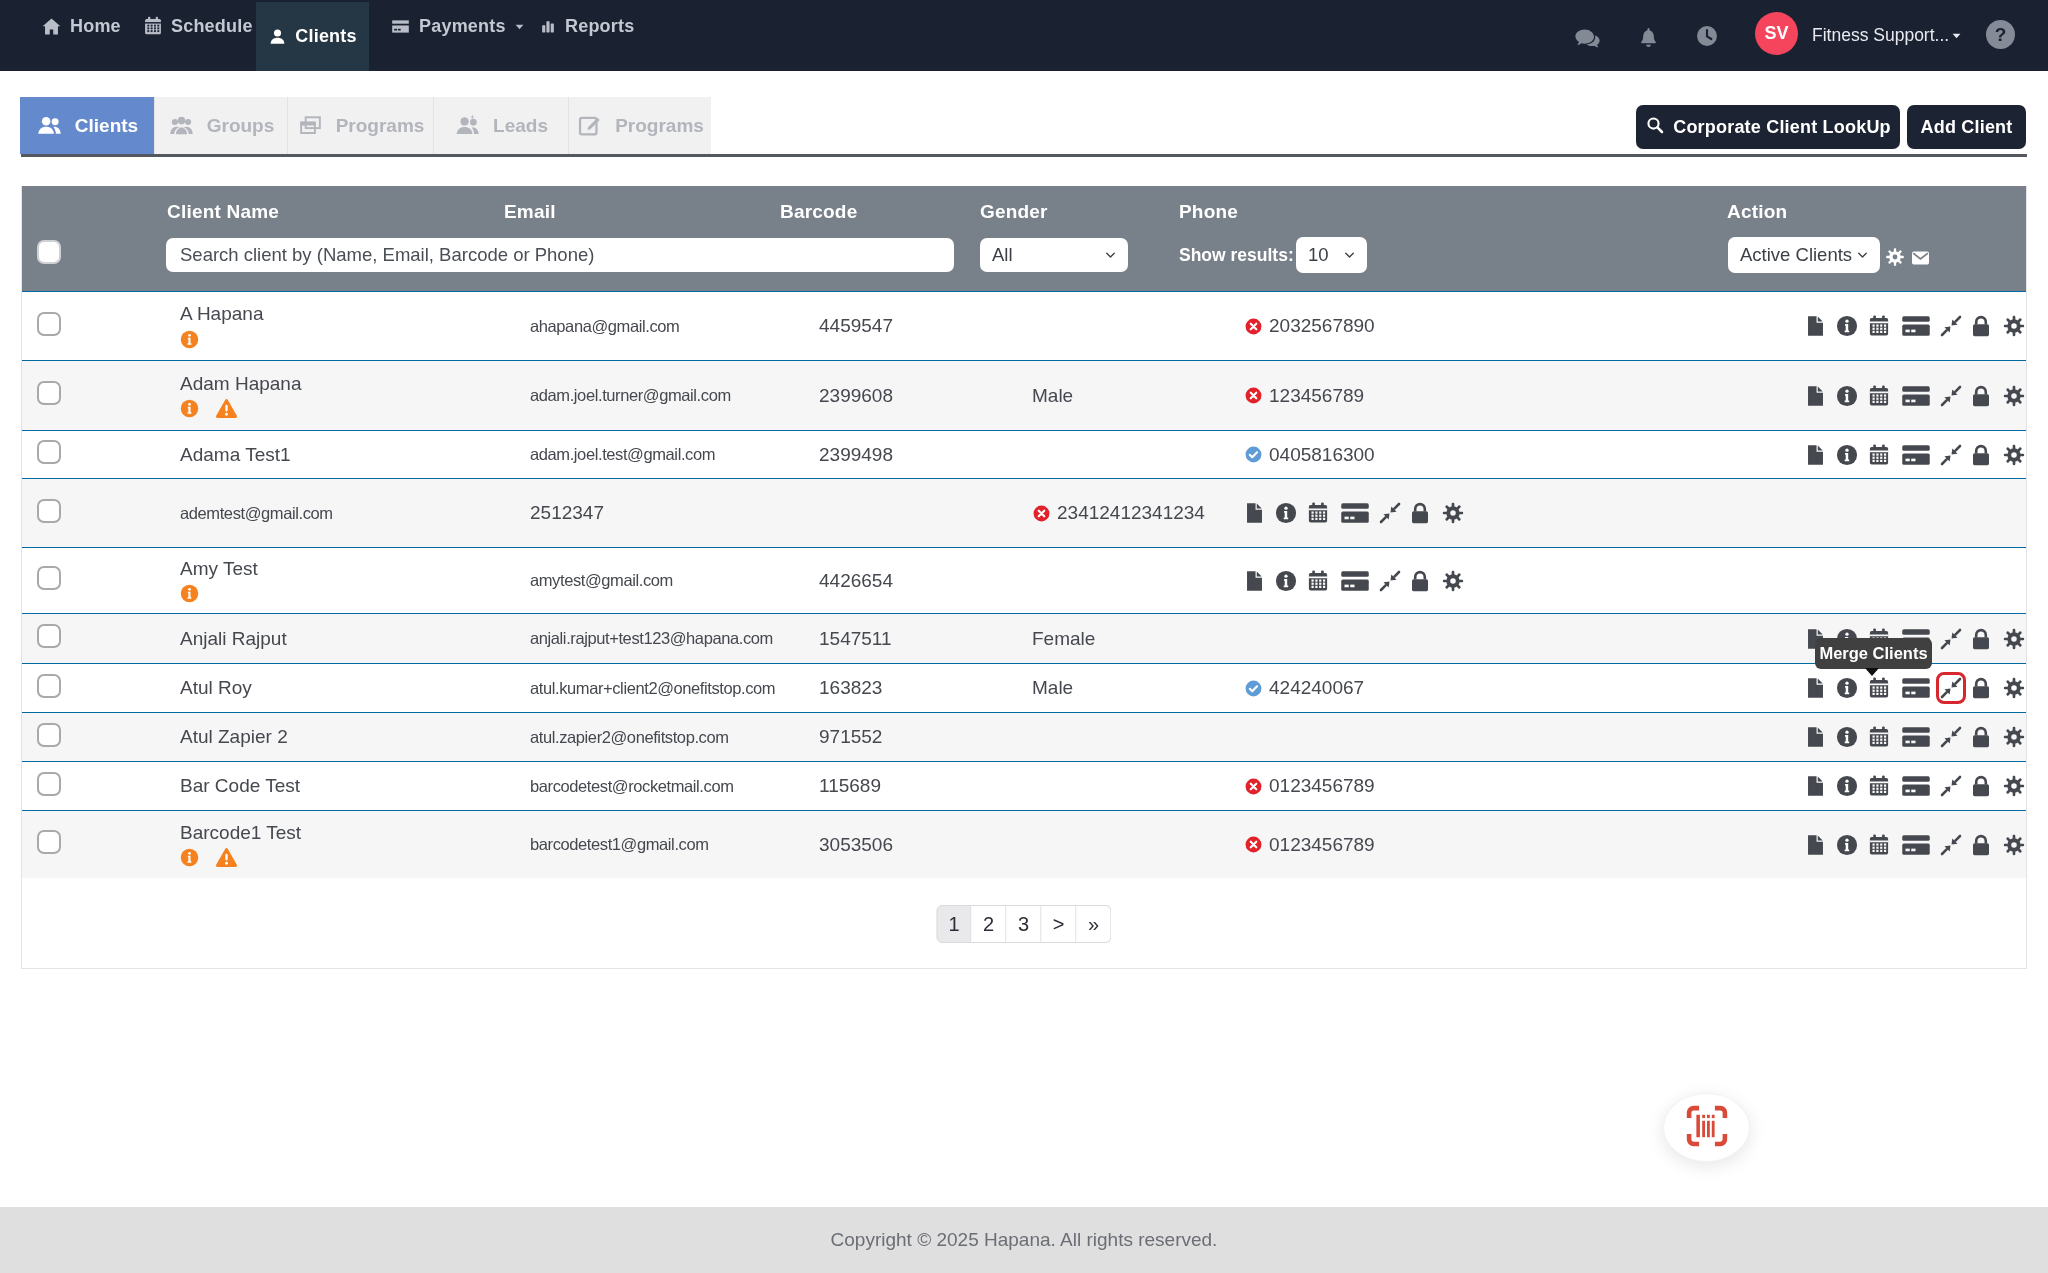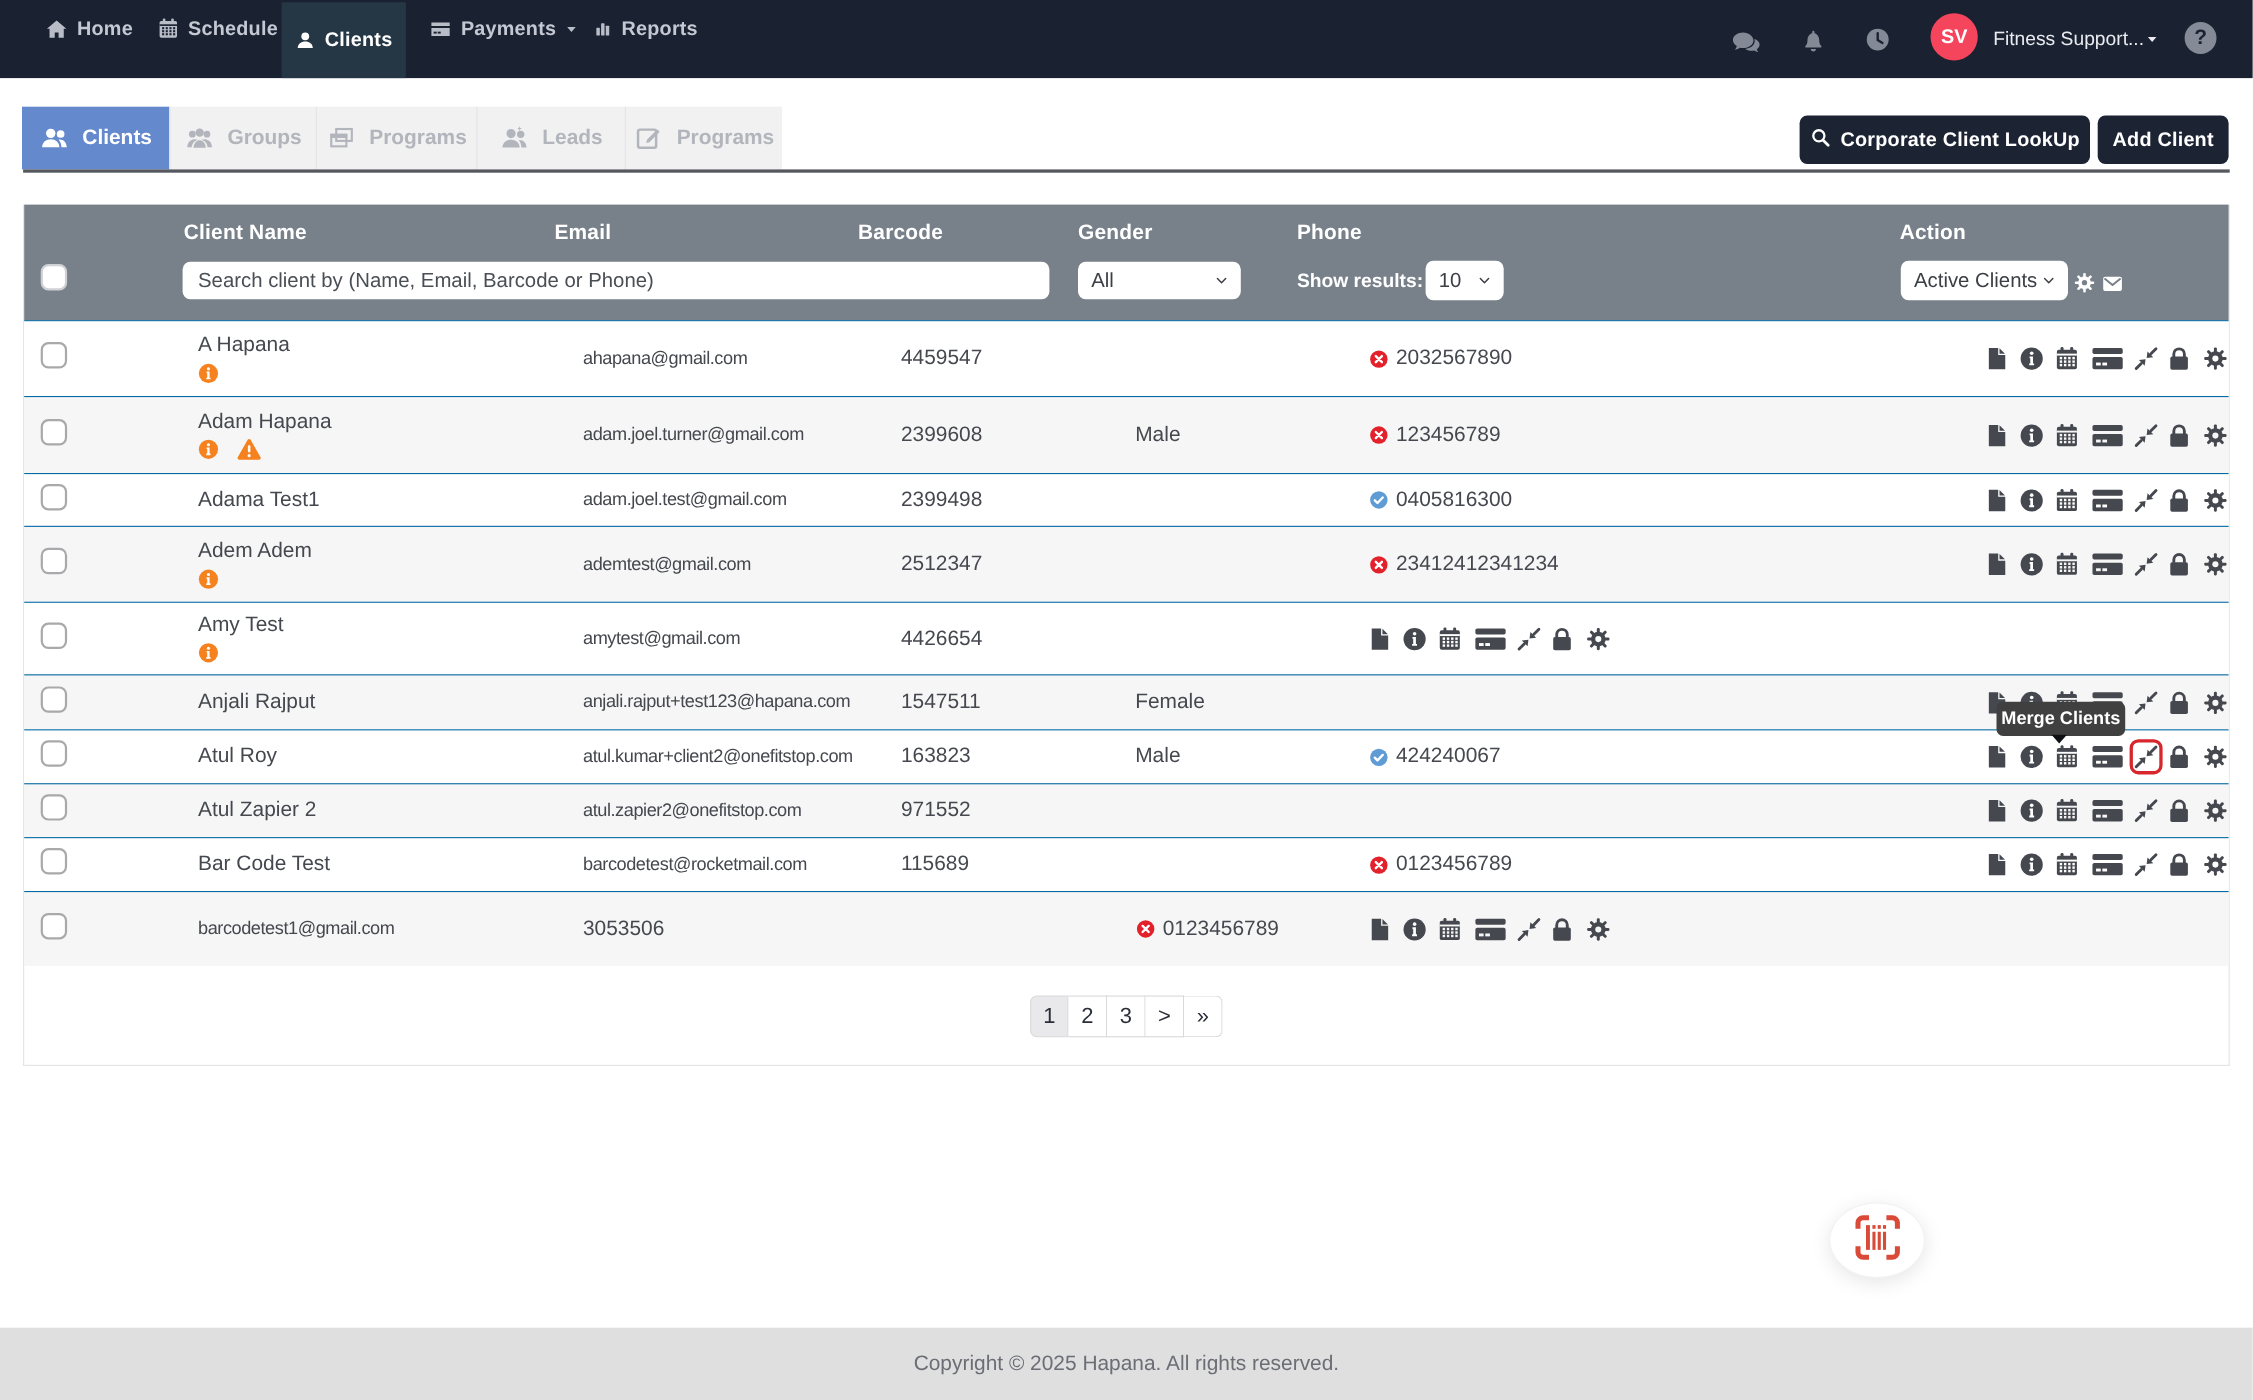--- a/index.html
+++ b/index.html
@@ -695,32 +695,20 @@
                   <rect x="10.6" y="1.4" width="2.8" height="5" rx="1.1" transform="rotate(315 12 12)"></rect>
                   <circle cx="12" cy="12" r="7"></circle>
                 </g>
                 <circle cx="12" cy="12" r="2.9" style="fill:var(--hole,#fff)"></circle>
               </svg>
             </span>
           </div>
         </div>
         <div class="trow alt" style="height: 69px;">
           <div class="cell c-check"><span class="checkbox"></span></div>
-          <div class="cell c-name">
-            <div class="nm">Adem Adem</div>
-            <div class="flags">
-              <span class="ic">
-                <svg width="19" height="19" viewBox="0 0 24 24">
-                  <circle cx="12" cy="12" r="11" fill="currentColor"></circle>
-                  <circle cx="12" cy="6.7" r="1.8" fill="#fff"></circle>
-                  <path fill="#fff" d="M9.9 9.8h3.4v7h1.1v1.9H9.5v-1.9h1.1v-5.1h-.7z"></path>
-                </svg>
-              </span>
-            </div>
-          </div>
           <div class="cell c-email">ademtest@gmail.com</div>
           <div class="cell c-barcode">2512347</div>
           <div class="cell c-gender"></div>
           <div class="cell c-phone">
             <span class="ic">
               <svg width="19" height="19" viewBox="0 0 24 24">
                 <circle cx="12" cy="12" r="10" fill="#e2212b"></circle>
                 <path d="M8.5 8.5l7 7M15.5 8.5l-7 7" stroke="#fff" stroke-width="2.7" stroke-linecap="round"></path>
               </svg>
             </span>
@@ -1318,20 +1306,39 @@
                   <rect x="10.6" y="1.4" width="2.8" height="5" rx="1.1" transform="rotate(315 12 12)"></rect>
                   <circle cx="12" cy="12" r="7"></circle>
                 </g>
                 <circle cx="12" cy="12" r="2.9" style="fill:var(--hole,#fff)"></circle>
               </svg>
             </span>
           </div>
         </div>
         <div class="trow alt" style="height: 68px;">
           <div class="cell c-check"><span class="checkbox"></span></div>
+          <div class="cell c-name">
+            <div class="nm">Barcode1 Test</div>
+            <div class="flags">
+              <span class="ic">
+                <svg width="19" height="19" viewBox="0 0 24 24">
+                  <circle cx="12" cy="12" r="11" fill="currentColor"></circle>
+                  <circle cx="12" cy="6.7" r="1.8" fill="#fff"></circle>
+                  <path fill="#fff" d="M9.9 9.8h3.4v7h1.1v1.9H9.5v-1.9h1.1v-5.1h-.7z"></path>
+                </svg>
+              </span>
+              <span class="ic">
+                <svg width="23" height="23" viewBox="0 0 24 24">
+                  <path fill="#f5821f" d="M12 2.1c.6 0 1.1.3 1.4.9l9.4 16.5c.6 1.1-.2 2.4-1.4 2.4H2.6c-1.2 0-2-1.3-1.4-2.4L10.6 3c.3-.6.8-.9 1.4-.9z"></path>
+                  <rect x="10.8" y="8.2" width="2.4" height="6.8" rx="1.1" fill="#fff"></rect>
+                  <circle cx="12" cy="18" r="1.5" fill="#fff"></circle>
+                </svg>
+              </span>
+            </div>
+          </div>
           <div class="cell c-email">barcodetest1@gmail.com</div>
           <div class="cell c-barcode">3053506</div>
           <div class="cell c-gender"></div>
           <div class="cell c-phone">
             <span class="ic">
               <svg width="19" height="19" viewBox="0 0 24 24">
                 <circle cx="12" cy="12" r="10" fill="#e2212b"></circle>
                 <path d="M8.5 8.5l7 7M15.5 8.5l-7 7" stroke="#fff" stroke-width="2.7" stroke-linecap="round"></path>
               </svg>
             </span>

